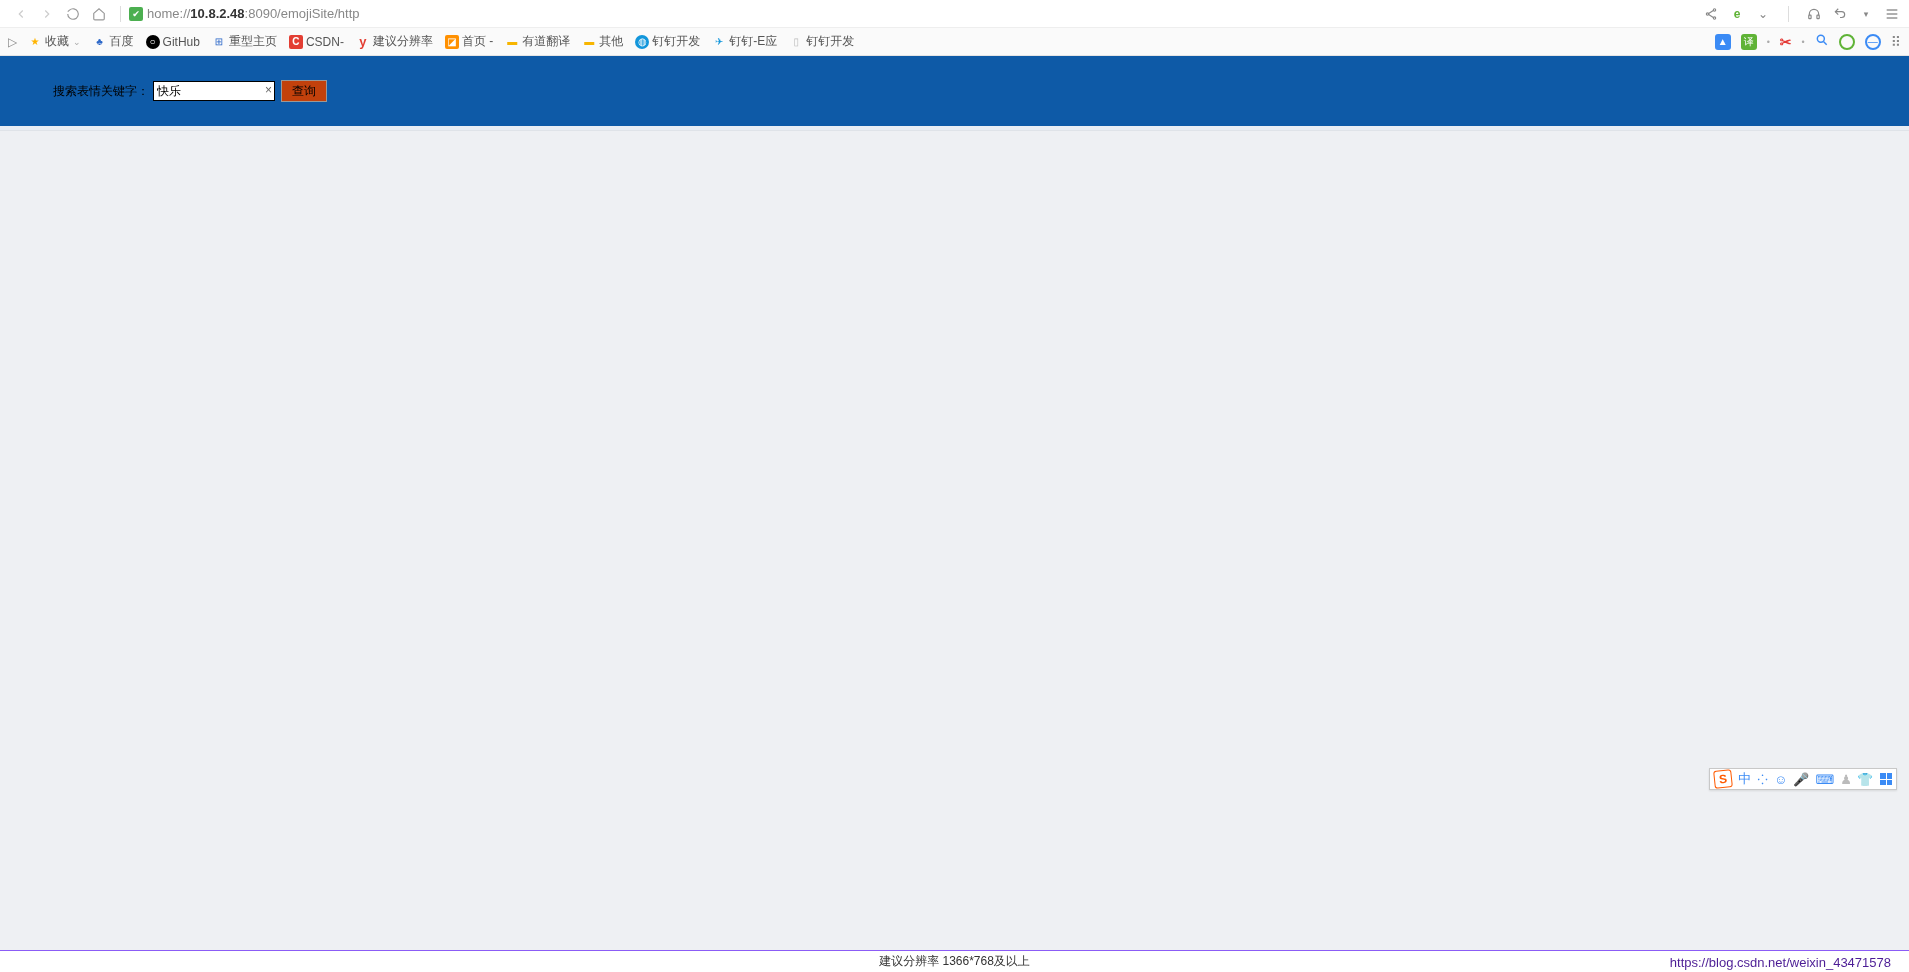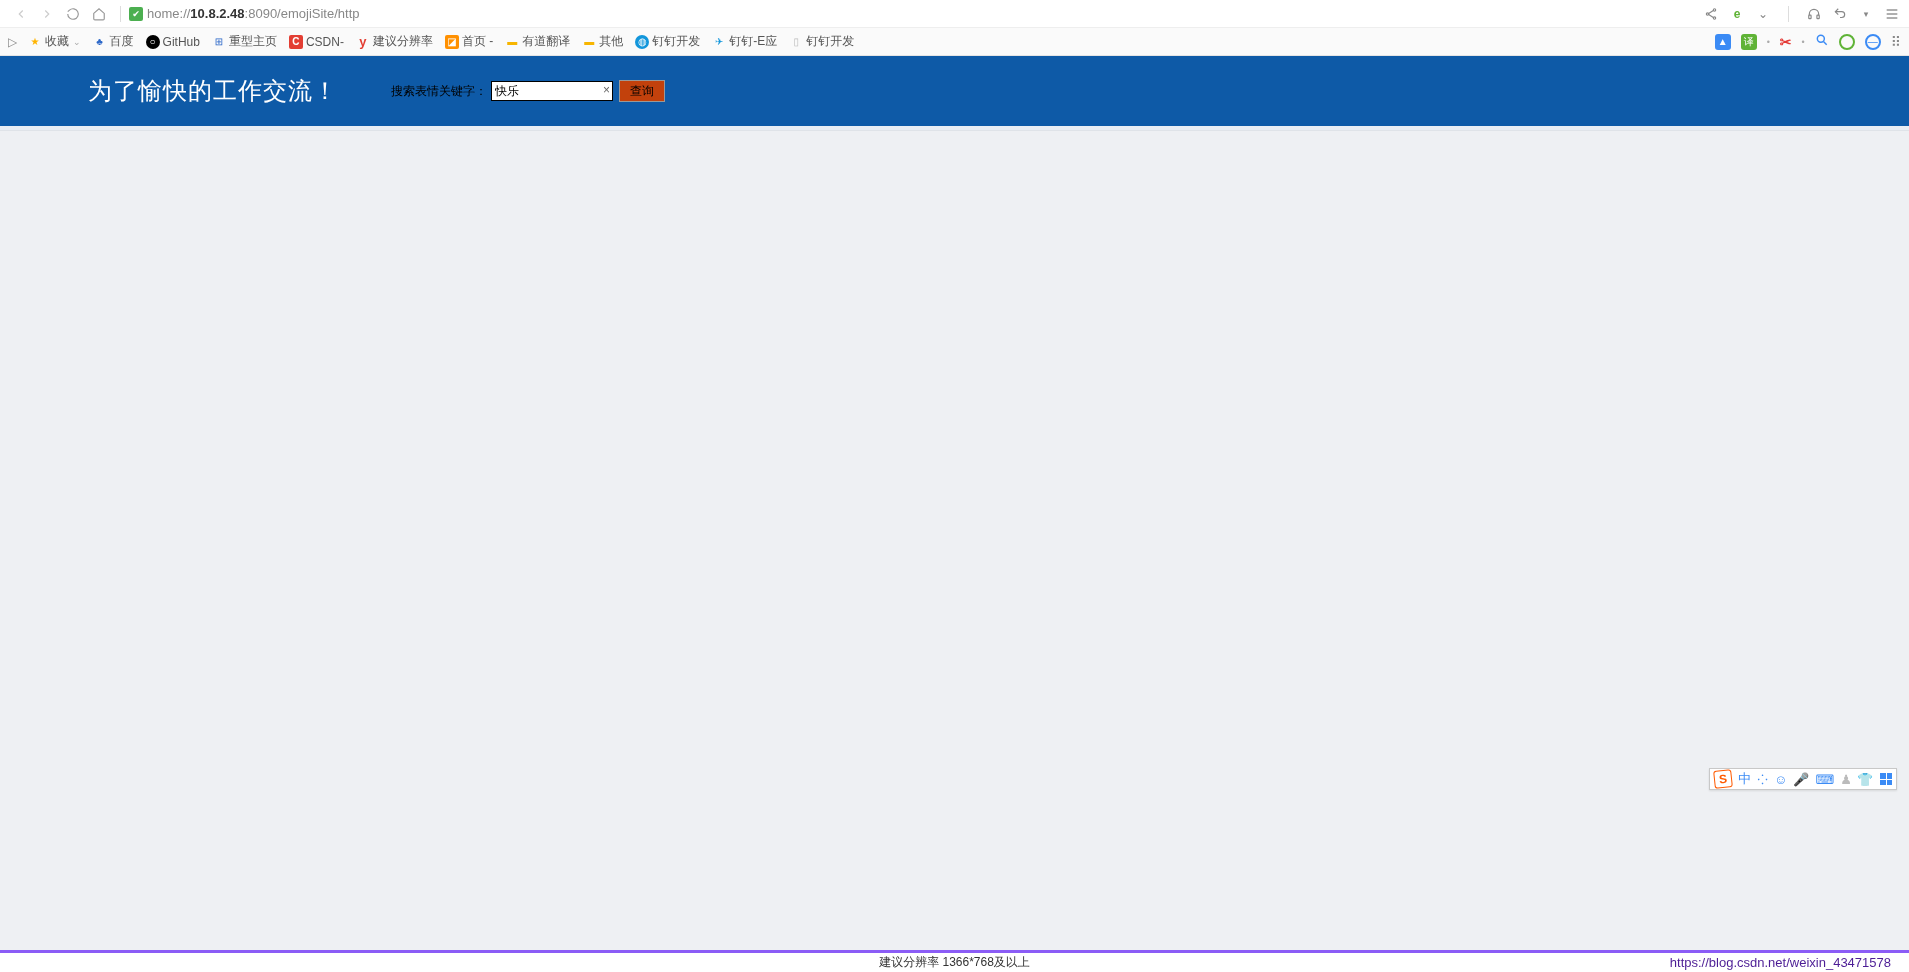--- a/index.html
+++ b/index.html
@@ -50,21 +50,21 @@
     .page-title { font-size: 24px; font-weight: 500; margin-left: 88px; letter-spacing: 1px; }
     .search-area { margin-left: 53px; display: flex; align-items: center; font-size: 12px; }
     .search-label { margin-right: 4px; color:#000; }
     .search-input { width: 122px; height: 20px; border: 1px solid #000; font-size: 12px; padding: 0 18px 0 3px; background: #fff; color: #000; }
     .search-wrap { position: relative; }
     .clear-x { position: absolute; right: 3px; top: 2px; color: #666; cursor: pointer; font-size: 12px; }
     .search-btn { margin-left: 6px; height: 22px; padding: 0 10px; background: #c2410c; border: 1px solid #999; font-size: 12px; cursor: pointer; }
 
     .content-area { background: #eef0f3; height: 822px; border-top: 1px solid #dfe3e8; }
 
-    .footer { position: absolute; bottom: 0; left: 0; right: 0; height: 22px; display: flex; align-items: center; justify-content: center; background: #fff; border-top: 3px solid #8b5cf6; font-size: 12px; color: #333; }
+    .footer { position: absolute; bottom: 0; left: 0; right: 0; height: 22px; display: flex; align-items: center; justify-content: center; background: #fff; border-top: 1px solid #8b5cf6; font-size: 12px; color: #333; }
     .watermark { position: absolute; right: 18px; bottom: 2px; color: #4c1d95; font-size: 13px; }
 
     
     .ime-bar { position: absolute; right: 12px; top: 768px; height: 22px; background: #fff; border: 1px solid #c8c8c8; display: flex; align-items: center; padding: 0 4px; gap: 6px; box-shadow: 0 1px 2px rgba(0,0,0,.1); }
     .ime-s { width: 18px; height: 18px; background: #fff; border: 1.5px solid #ff5a00; color: #ff5a00; font-weight: bold; display: flex; align-items: center; justify-content: center; font-size: 12px; border-radius: 3px; transform: rotate(-6deg); }
     .ime-ico { color: #3b8bf5; font-size: 13px; display:flex; align-items:center; }
     .ime-ico.gray { color: #bbb; }
     .ime-grid { width:12px; height:12px; display:grid; grid-template-columns:1fr 1fr; grid-template-rows:1fr 1fr; gap:1px; }
     .ime-grid span{ background:#3b8bf5; }
   </style>
@@ -196,21 +196,20 @@
           <circle cx="10" cy="10" r="6"></circle>
           <line x1="20" y1="20" x2="14.5" y2="14.5"></line>
         </svg></span>
     <span class="br-circle-g"></span>
     <span class="br-circle-b">—</span>
     <span class="br-grid">⠿</span>
   </div>
 </div>
 
 <div class="page-header">
-  <div class="page-title">为了愉快的工作交流！</div>
   <div class="search-area">
     <span class="search-label">搜索表情关键字：</span>
     <span class="search-wrap">
       <input class="search-input" type="text" value="快乐" style="">
       <span class="clear-x">×</span>
     </span>
     <button class="search-btn">查询</button>
   </div>
 </div>
 

